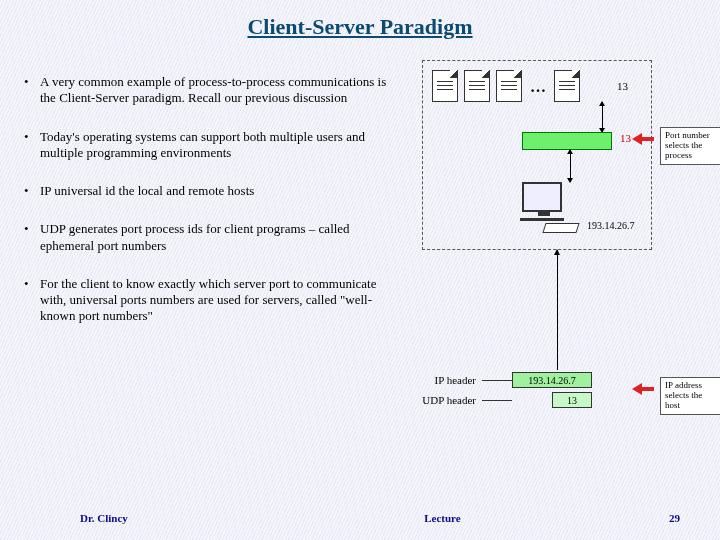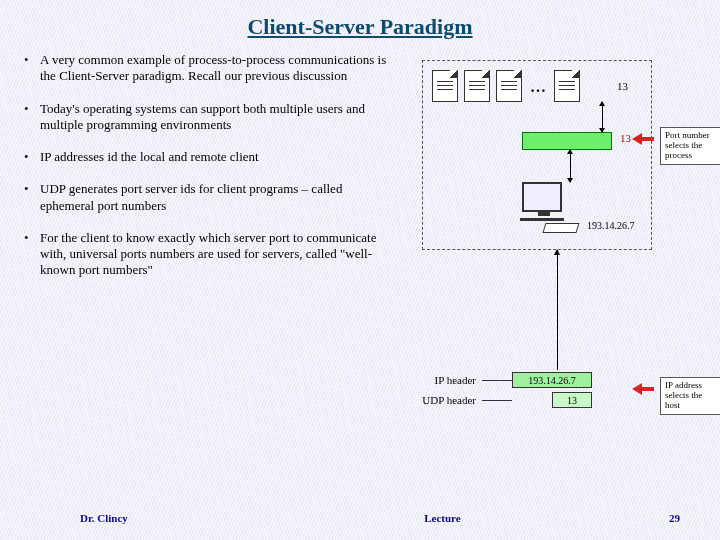--- a/index.html
+++ b/index.html
@@ -27,21 +27,21 @@
     display: flex;
     padding: 12px 22px 0 22px;
   }
   .bullets {
     width: 370px;
     font-size: 13px;
     color: #000;
     line-height: 1.25;
   }
   .bullets ul { list-style: none; }
-  .bullets li { position: relative; padding-left: 18px; margin-bottom: 16px; }
+  .bullets li { position: relative; padding-left: 18px; margin-bottom: 16px; margin-top: 22px; }
   .bullets li::before {
     content: "•";
     position: absolute;
     left: 2px;
     top: 0;
     font-size: 13px;
   }
   .figure {
     flex: 1;
     position: relative;
@@ -137,22 +137,22 @@
 <body>
 
 <div class="title">Client-Server Paradigm</div>
 
 <div class="content">
 
   <div class="bullets">
     <ul>
       <li>A very common example of process-to-process communications is the Client-Server paradigm.  Recall our previous discussion</li>
       <li>Today's operating systems can support both multiple users and multiple programming environments</li>
-      <li>IP addresses id the local and remote client</li>
-      <li>UDP generates port server ids for client programs – called ephemeral port numbers</li>
+      <li>IP universal id the local and remote hosts</li>
+      <li>UDP generates port process ids for client programs – called ephemeral port numbers</li>
       <li>For the client to know exactly which server port to communicate with, universal ports numbers are used for servers, called "well-known port numbers"</li>
     </ul>
   </div>
 
   <div class="figure">
     <div class="hostbox"></div>
 
     <div class="docs">
       <div class="doc">
           <div class="lines">

